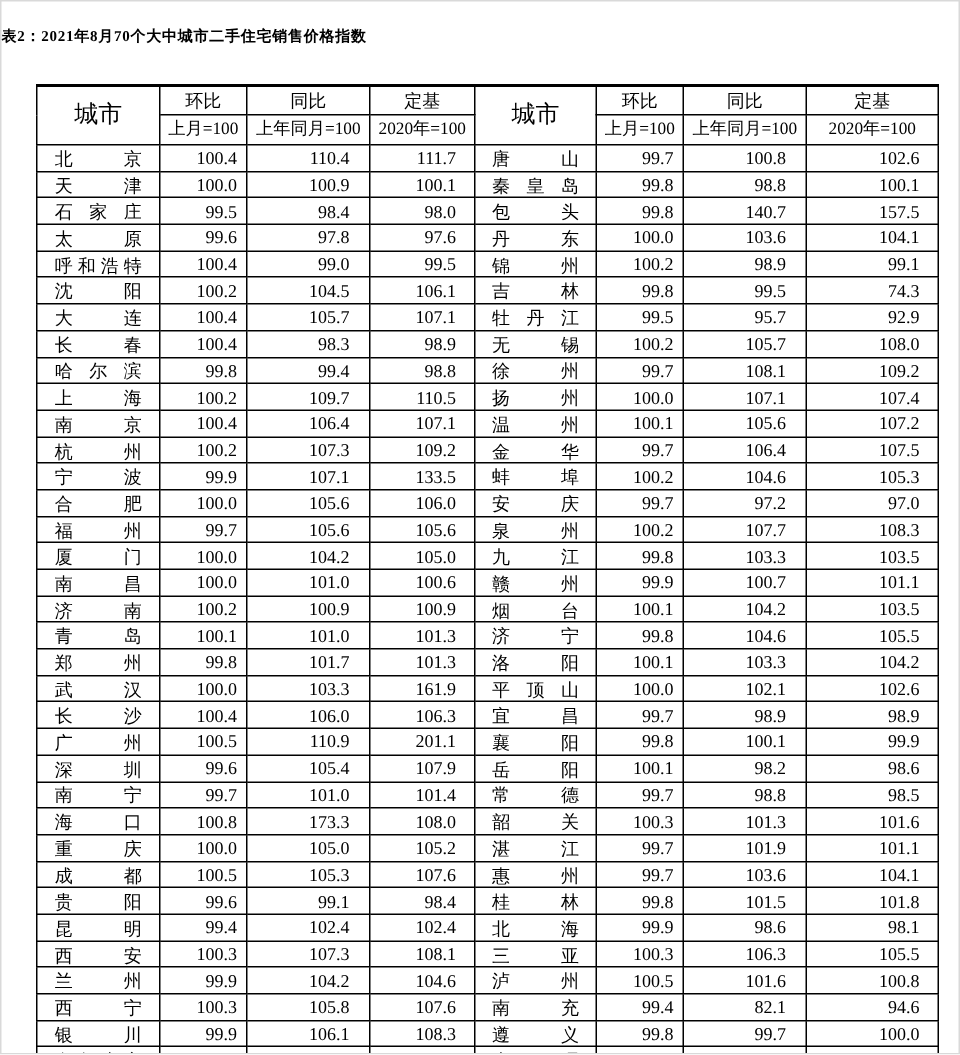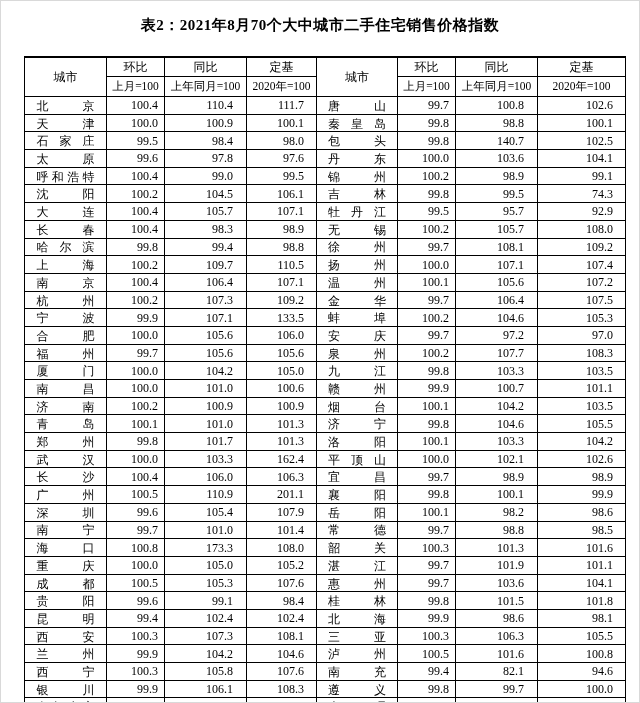--- a/index.html
+++ b/index.html
@@ -13,22 +13,21 @@
     height: 703px;
     box-sizing: border-box;
     background: #ffffff;
     border: 1px solid #d9d9d9;
     font-family: "Liberation Serif", "DejaVu Serif", serif;
     color: #000000;
     overflow: hidden;
   }
   .title {
     margin-top: 13px;
-    text-align: center;
-    font-size: 15px;
+    font-size: 10px;
     line-height: 22px;
     font-weight: bold;
     letter-spacing: 0.5px;
   }
   table.idx {
     margin-top: 20px;
     margin-left: 23px;
     width: 601px;
     table-layout: fixed;
     border-collapse: collapse;
@@ -40,21 +39,21 @@
     padding: 0;
     font-weight: normal;
     font-size: 12px;
     line-height: 1;
     overflow: hidden;
     white-space: nowrap;
   }
   thead th { text-align: center; }
   thead tr.hrow1 th { height: 18px; }
   thead tr.hrow2 th { height: 19px; font-size: 11.5px; }
-  thead th.city-h { font-size: 12px; }
+  thead th.city-h { font-size: 16px; }
   tbody td { height: 16.7px; }
   td.city { text-align: center; }
   .city-name {
     display: inline-flex;
     justify-content: space-between;
     width: 58px;
     vertical-align: middle;
   }
   td.num { text-align: right; }
   td.num.mom   { padding-right: 6px; }
@@ -141,21 +140,21 @@
             </span></td>
           <td class="num mom">99.5</td>
           <td class="num yoy">98.4</td>
           <td class="num fixed">98.0</td>
           <td class="city"><span class="city-name">
               <span>包</span>
               <span>头</span>
             </span></td>
           <td class="num mom">99.8</td>
           <td class="num yoy">140.7</td>
-          <td class="num fixed">102.5</td>
+          <td class="num fixed">157.5</td>
         </tr>
         <tr>
           <td class="city"><span class="city-name">
               <span>太</span>
               <span>原</span>
             </span></td>
           <td class="num mom">99.6</td>
           <td class="num yoy">97.8</td>
           <td class="num fixed">97.6</td>
           <td class="city"><span class="city-name">
@@ -426,21 +425,21 @@
           <td class="num yoy">103.3</td>
           <td class="num fixed">104.2</td>
         </tr>
         <tr>
           <td class="city"><span class="city-name">
               <span>武</span>
               <span>汉</span>
             </span></td>
           <td class="num mom">100.0</td>
           <td class="num yoy">103.3</td>
-          <td class="num fixed">162.4</td>
+          <td class="num fixed">161.9</td>
           <td class="city"><span class="city-name">
               <span>平</span>
               <span>顶</span>
               <span>山</span>
             </span></td>
           <td class="num mom">100.0</td>
           <td class="num yoy">102.1</td>
           <td class="num fixed">102.6</td>
         </tr>
         <tr>

